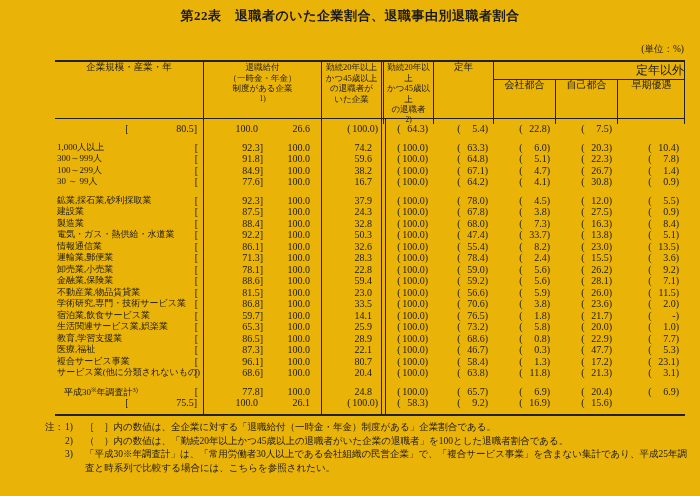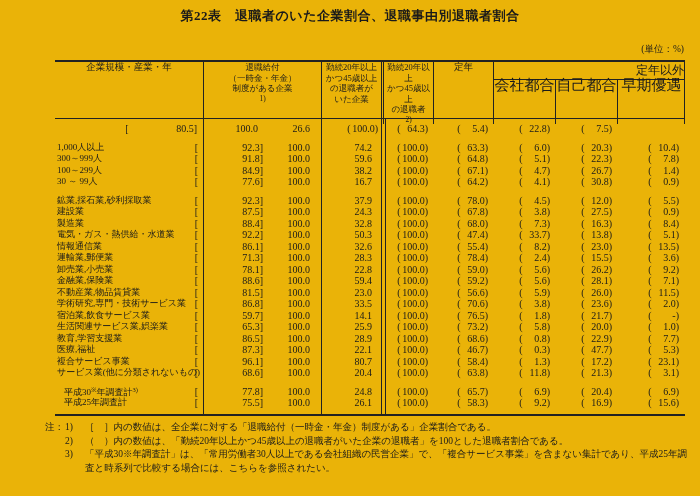--- a/index.html
+++ b/index.html
@@ -11,21 +11,21 @@
   .thead{display:grid;grid-template-columns:149px 118px 62px 50px 60px 191px;height:56px;border-bottom:1px solid #222;}
   .hc{display:flex;flex-direction:column;align-items:center;justify-content:flex-start;text-align:center;
       font-size:8.5px;line-height:10.5px;}
   .hc.big{font-size:9.5px;}
   .b1{border-right:1px solid #222;}
   .bdbl{border-right:3px double #222;}
   .hsup{font-size:7.5px;line-height:9px;}
   .hgroup{display:flex;flex-direction:column;border-right:1px solid #222;}
   .gtop{height:17px;line-height:17px;text-align:right;font-size:12px;border-bottom:1px solid #222;}
   .gsubs{flex:1;display:grid;grid-template-columns:62px 62px 67px;}
-  .gsubs .hc{font-size:15px;}
+  .gsubs .hc{font-size:10px;}
   .tbody{padding:4px 0 5px 0;position:relative;}
   .trow{display:grid;grid-template-columns:149px 66px 52px 62px 50px 60px 62px 62px 67px;height:11.5px;align-items:center;}
   .gap{height:7px;}
   .lbl{font-size:9px;line-height:11.5px;padding-left:2px;white-space:nowrap;overflow:hidden;}
   .lbl.ind{padding-left:9px;}
   .lbl .sup{font-size:6.5px;vertical-align:3px;}
   .cell{font-size:10px;height:100%;display:flex;align-items:center;justify-content:flex-end;white-space:nowrap;}
   .cbr{padding-right:7px;}
   .cnum1{padding-right:12px;}
   .cnum2{padding-right:12px;}
@@ -317,21 +317,20 @@
           <div class="cell cbr">[<span class="iv w1">77.8</span>]</div>
           <div class="cell cnum1">100.0</div>
           <div class="cell cnum2">24.8</div>
           <div class="cell cpar">(<span class="iv w2">100.0</span>)</div>
           <div class="cell cpar">(<span class="iv w2">65.7</span>)</div>
           <div class="cell cpar">(<span class="iv w2">6.9</span>)</div>
           <div class="cell cpar">(<span class="iv w2">20.4</span>)</div>
           <div class="cell cpar">(<span class="iv w2">6.9</span>)</div>
         </div>
         <div class="trow">
-          <div class="lbl ind">平成25年調査計</div>
           <div class="cell cbr">[<span class="iv w1">75.5</span>]</div>
           <div class="cell cnum1">100.0</div>
           <div class="cell cnum2">26.1</div>
           <div class="cell cpar">(<span class="iv w2">100.0</span>)</div>
           <div class="cell cpar">(<span class="iv w2">58.3</span>)</div>
           <div class="cell cpar">(<span class="iv w2">9.2</span>)</div>
           <div class="cell cpar">(<span class="iv w2">16.9</span>)</div>
           <div class="cell cpar">(<span class="iv w2">15.6</span>)</div>
         </div>
       </div>

